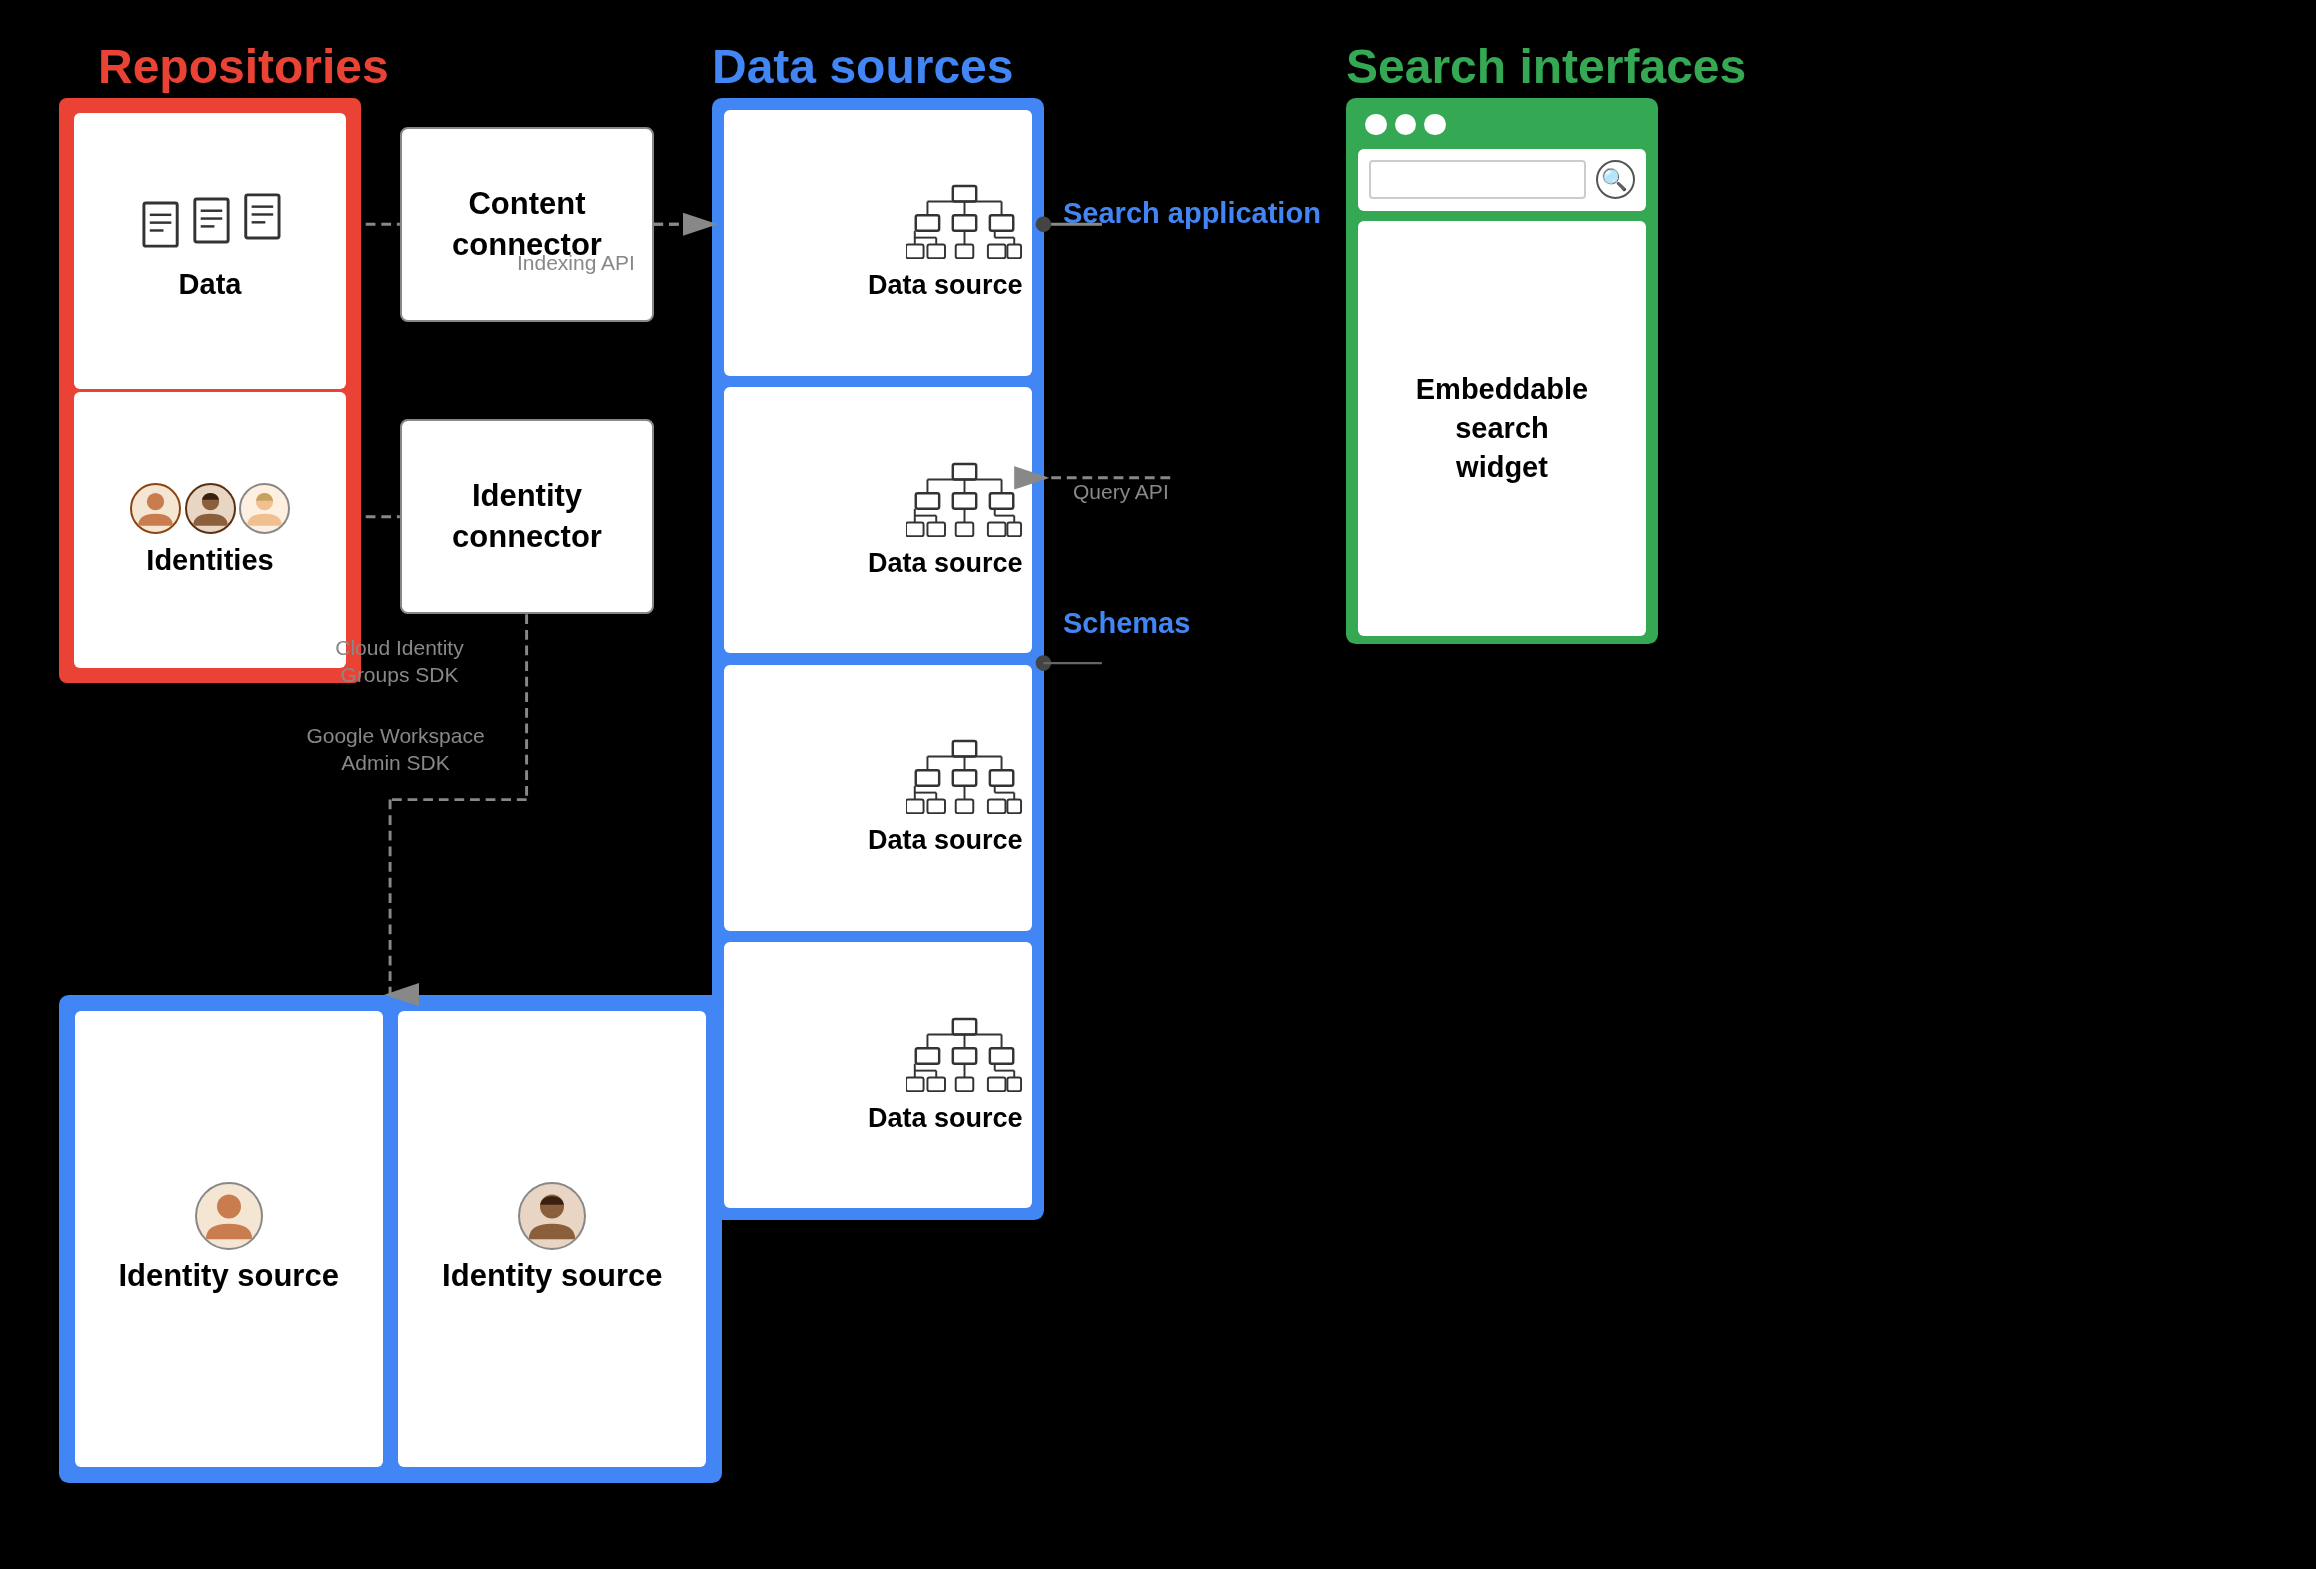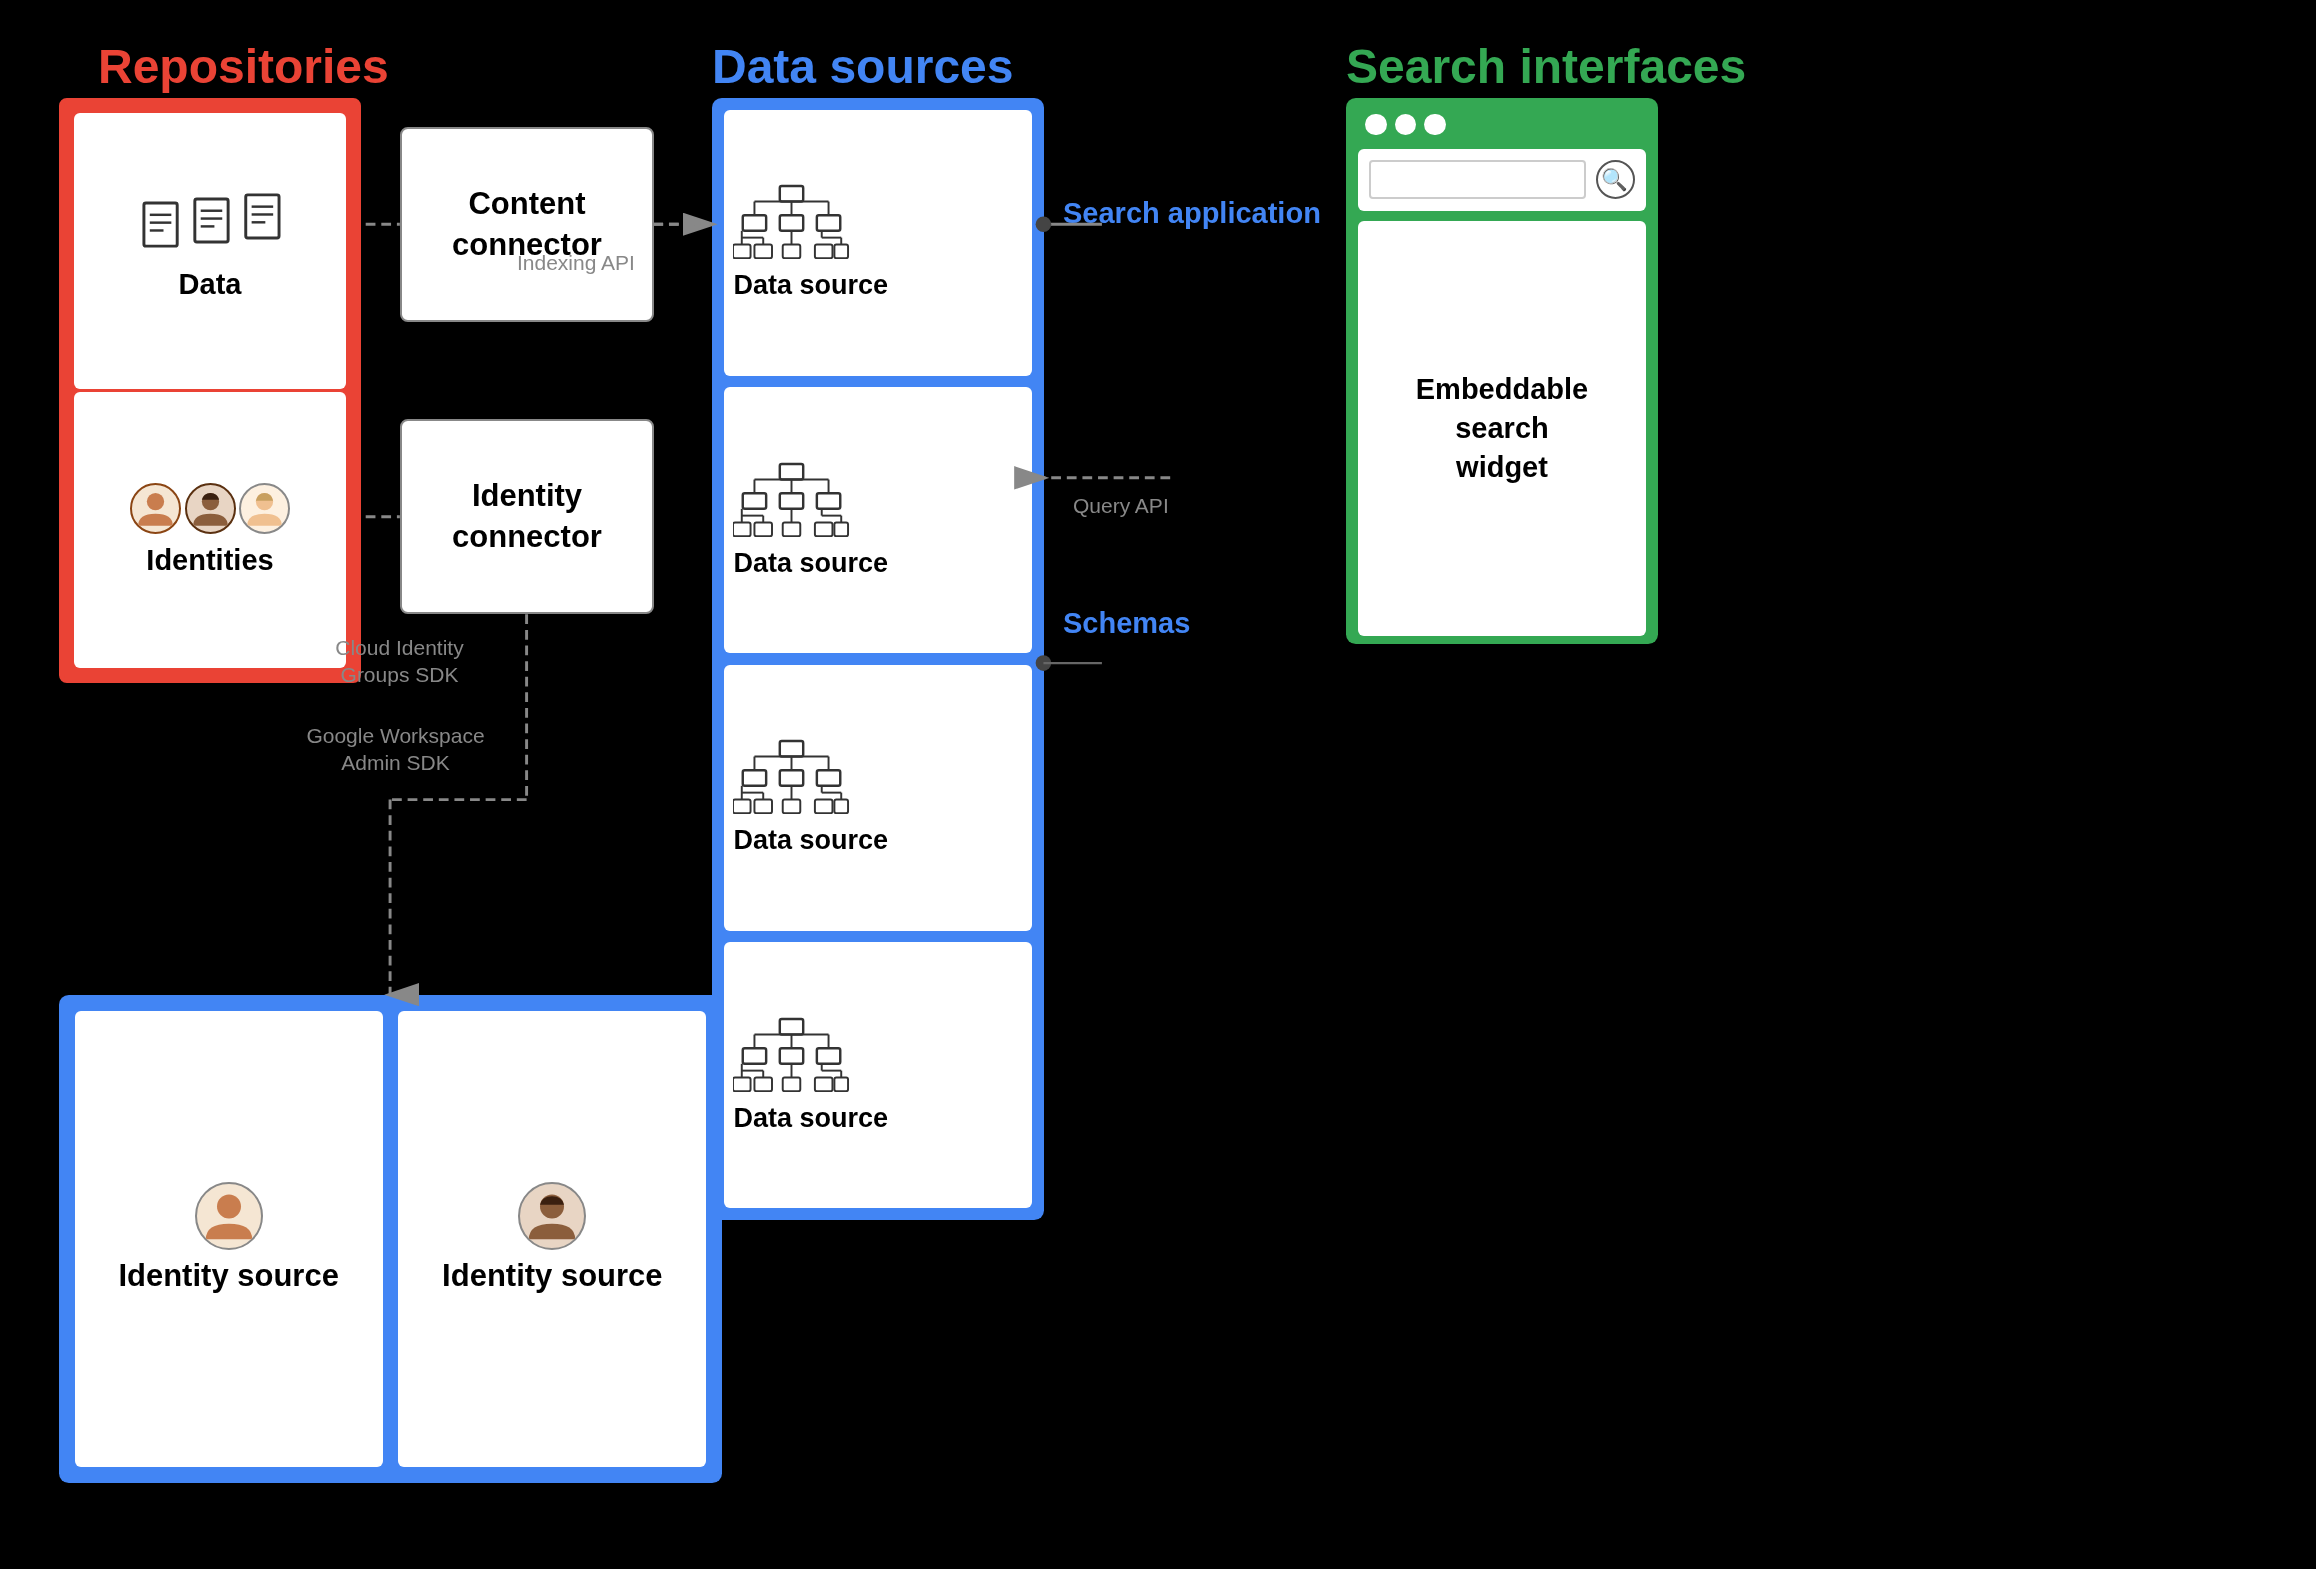--- a/index.html
+++ b/index.html
@@ -137,21 +137,21 @@
       flex-direction: column;
       gap: 11.7px;
     }
 
     .datasource-box {
       background: white;
       border-radius: 5.9px;
       flex: 1;
       display: flex;
       flex-direction: column;
-      align-items: flex-start;
+      align-items: flex-end;
       justify-content: center;
       gap: 7.8px;
       padding: 9.8px;
     }
 
     .datasource-box .box-label {
       font-size: 27px;
       font-weight: bold;
       color: #000;
     }
@@ -537,21 +537,21 @@
   </div>
 
   <div class="arrow-label" style="left: 517px; top: 249px;">Indexing API</div>
 
   <div class="arrow-label" style="left: 302px; top: 634px; width: 195px;">Cloud Identity
 Groups SDK</div>
 
   <div class="arrow-label" style="left: 288px; top: 722px; width: 215px;">Google Workspace
 Admin SDK</div>
 
-  <div class="arrow-label" style="left: 1073px; top: 478px; margin-top: 14px;">Query
+  <div class="arrow-label" style="left: 1073px; top: 478px;">Query
 API</div>
 
   <div class="blue-label" style="left: 1063px; top: 195px;">Search
 application</div>
 
   <div class="blue-label" style="left: 1063px; top: 605px;">Schemas</div>
 
   <svg class="arrows-svg" viewBox="0 0 2375 1609" width="2316" height="1569">
 
     <line x1="375" y1="230" x2="410" y2="230" stroke="#888" stroke-width="3" stroke-dasharray="10,6"></line>

